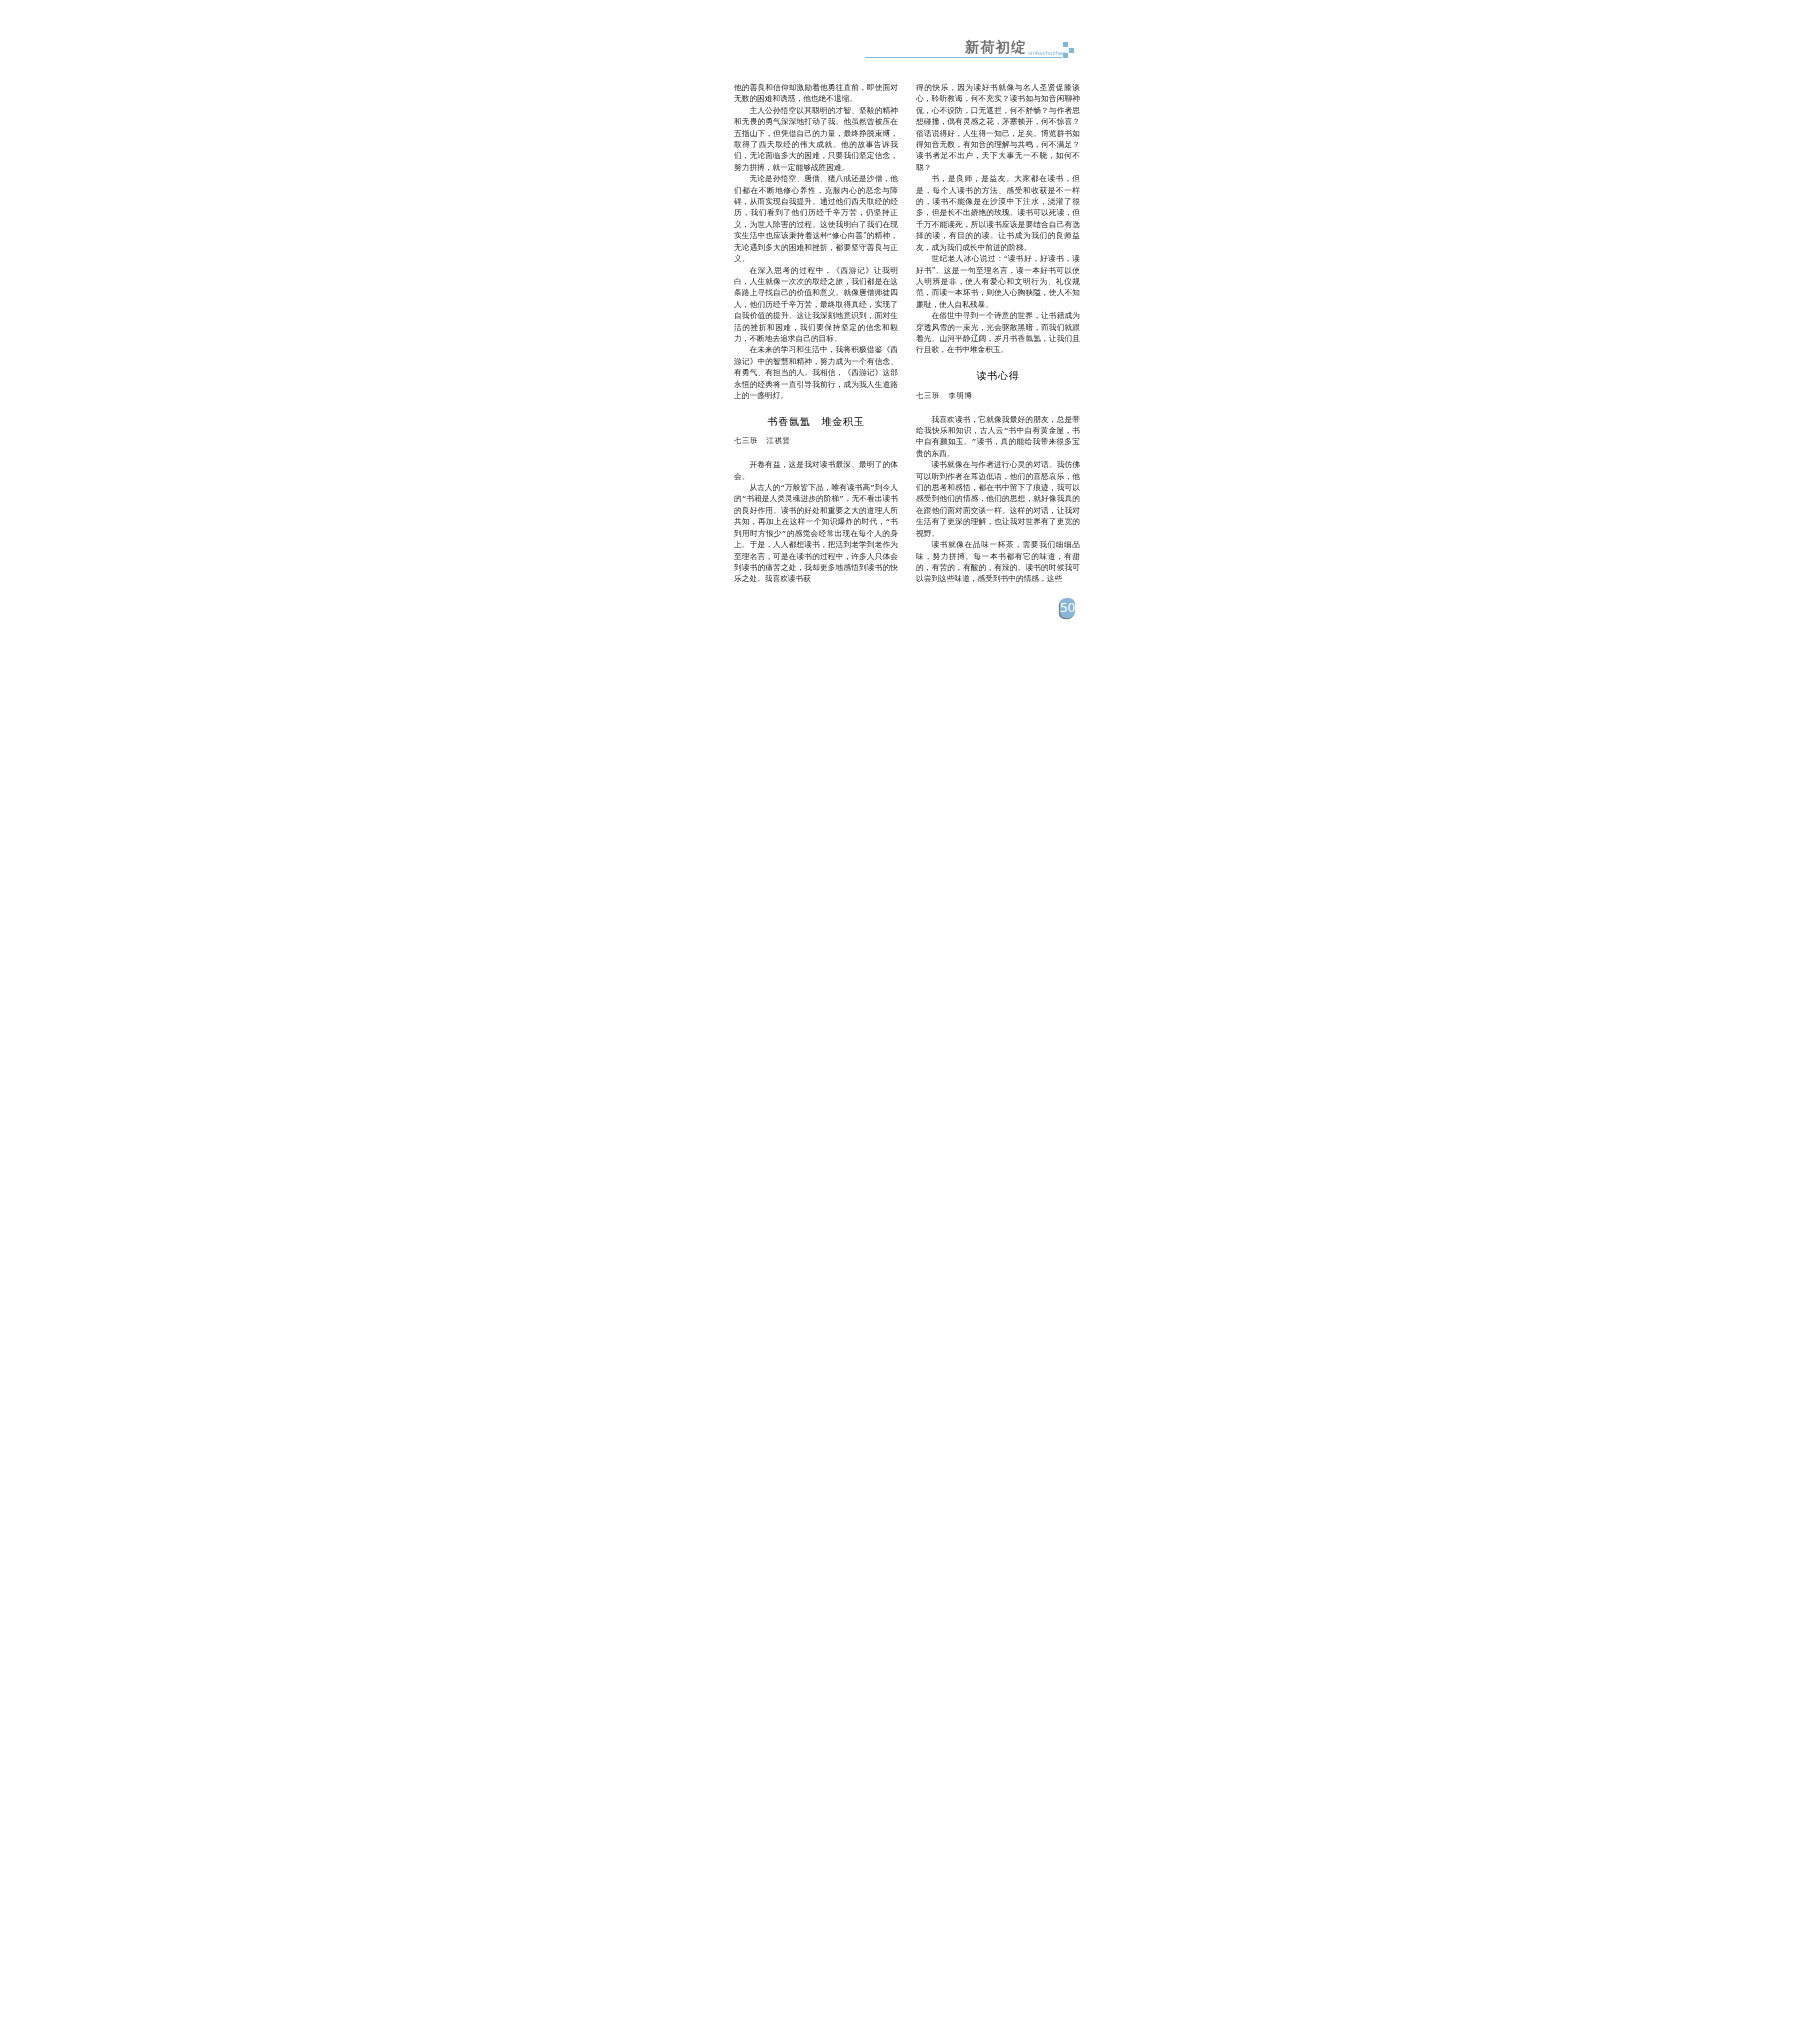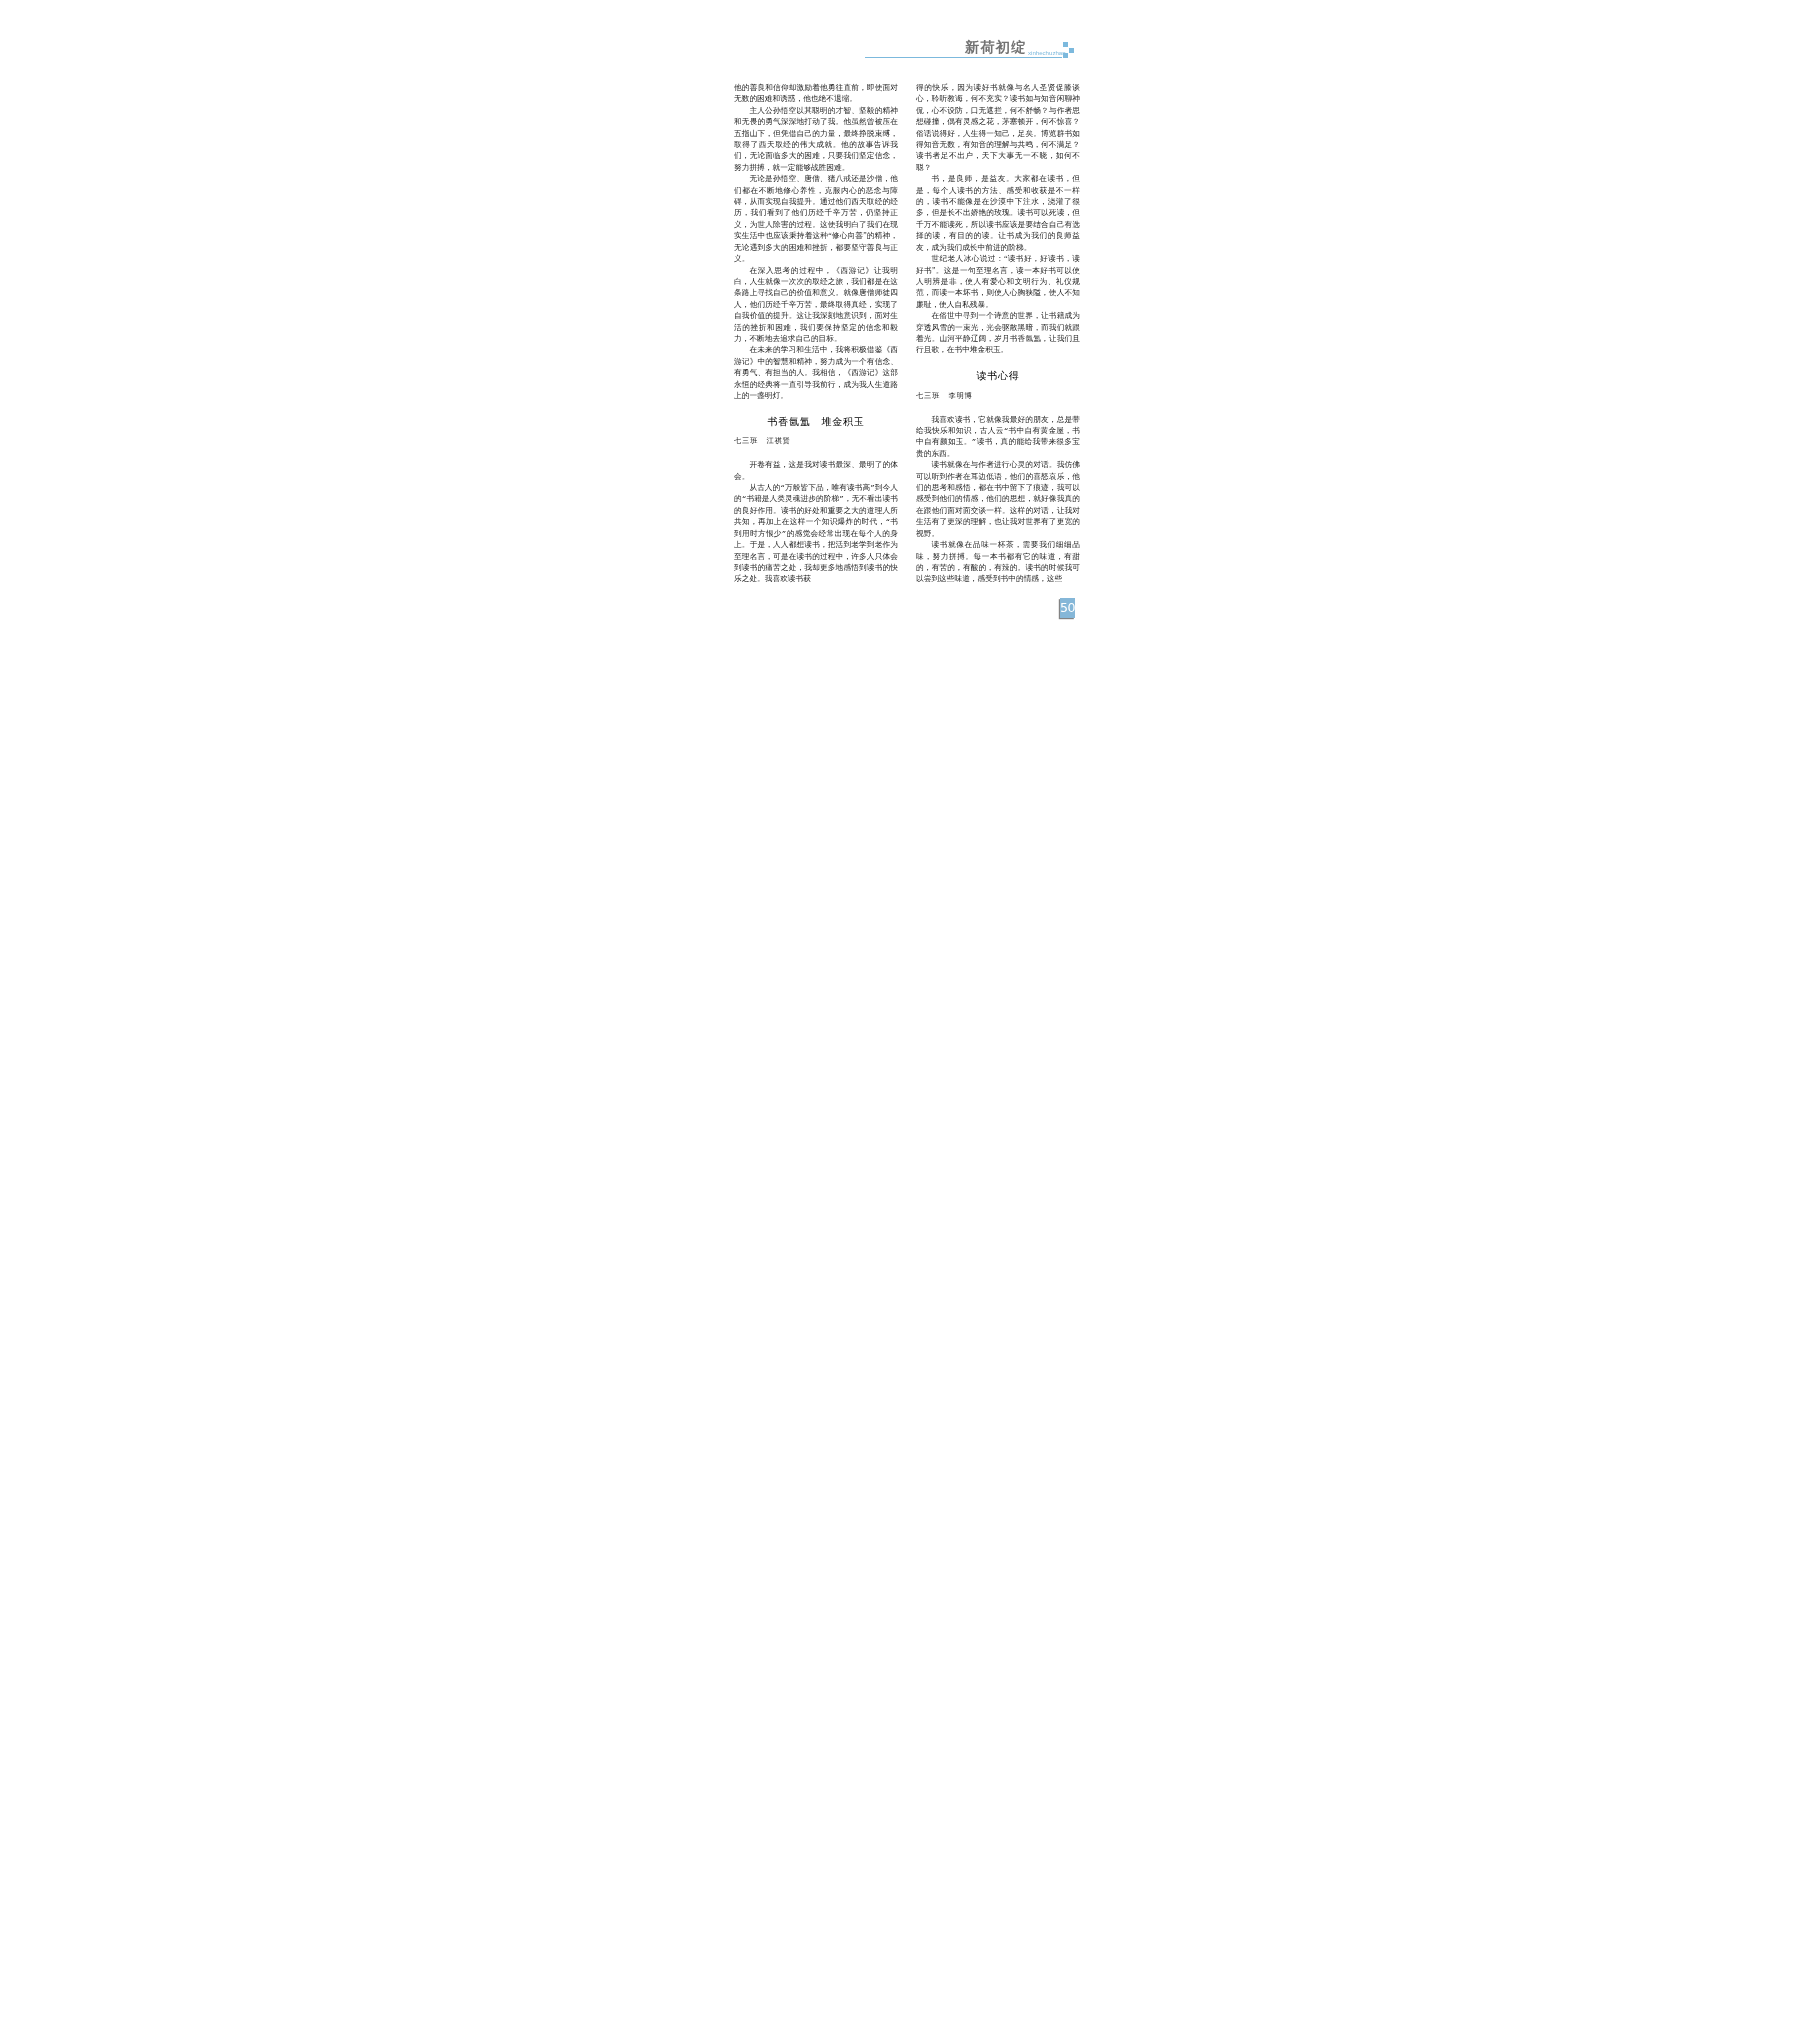--- a/index.html
+++ b/index.html
@@ -106,20 +106,21 @@
     width: 15px;
     height: 19.5px;
     background: #85b7d8;
     color: #ffffff;
     font-family: "DejaVu Sans", "Liberation Sans", sans-serif;
     font-size: 12.6px;
     line-height: 19.5px;
     text-align: center;
     letter-spacing: -0.4px;
     box-shadow: -1.2px 1.2px 0 0 #838383;
+    border-radius: 6px;
   }
 </style>
 </head>
 <body>
 
 <div class="page">
 
   <div>
     <span class="logo-zh">新荷初绽</span>
     <span class="logo-py">xinhechuzhan</span>

